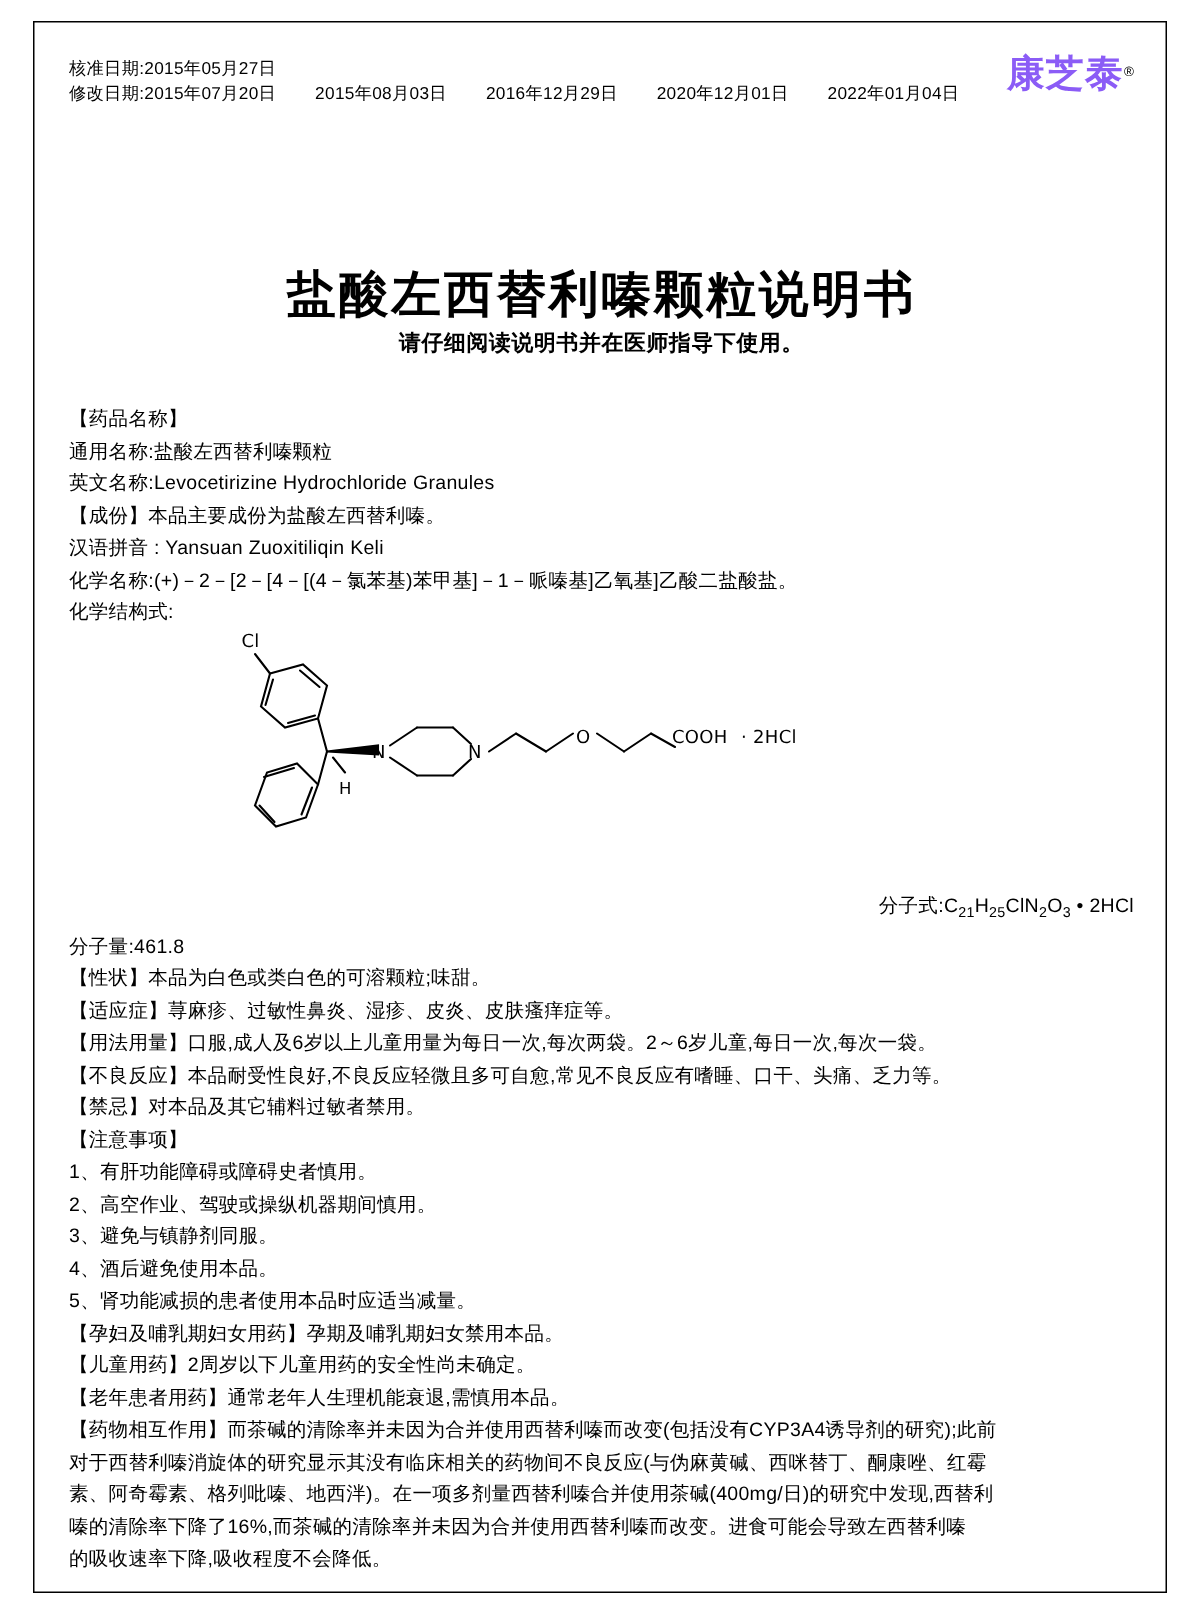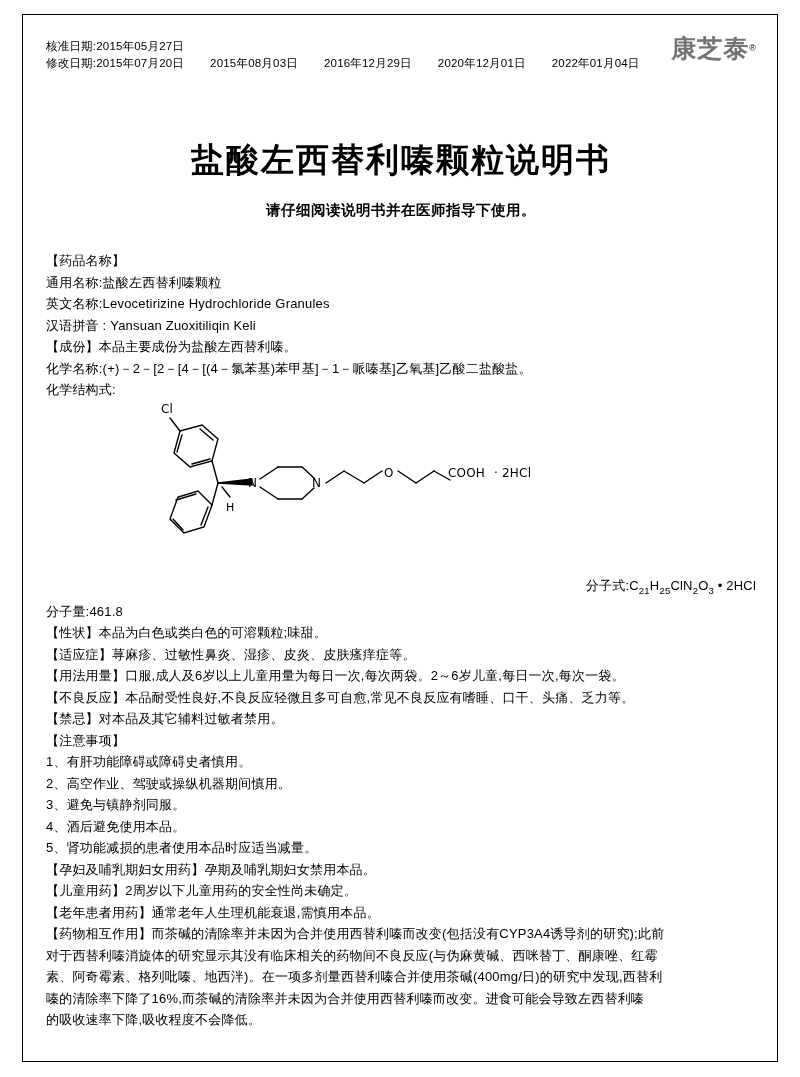--- a/index.html
+++ b/index.html
@@ -53,41 +53,40 @@
     position: absolute;
     right: 0px;
     top: -6px;
     text-align: right;
   }
   .logo-text {
     font-family: "Liberation Serif", "DejaVu Serif", serif;
     font-size: 25px;
     font-weight: bold;
     letter-spacing: 1px;
-    color: #737373;
+    color: #8b5cf6;
   }
   .logo-r {
     font-size: 9px;
     vertical-align: super;
     font-weight: normal;
   }
   
   .title {
     text-align: center;
     font-size: 33px;
     font-weight: bold;
     letter-spacing: 2px;
-    margin-top: 66px;
+    margin-top: 102px;
     font-family: "DejaVu Sans", "Liberation Sans", sans-serif;
   }
   .subtitle {
     text-align: center;
     font-size: 14.5px;
     font-weight: bold;
-    margin-top: 18px;
     letter-spacing: 0.5px;
   }
   
   .body {
     margin-top: 30px;
     font-size: 13px;
     line-height: 21.5px;
     letter-spacing: 0.2px;
   }
   .body p {
@@ -138,22 +137,22 @@
       <span class="logo-text">康芝泰</span><span class="logo-r">®</span>
     </div>
 
     <div class="title">盐酸左西替利嗪颗粒说明书</div>
     <div class="subtitle">请仔细阅读说明书并在医师指导下使用。</div>
 
     <div class="body">
       <p>【药品名称】</p>
       <p>通用名称:盐酸左西替利嗪颗粒</p>
       <p>英文名称:Levocetirizine Hydrochloride Granules</p>
+      <p>【成份】本品主要成份为盐酸左西替利嗪。</p>
       <p>汉语拼音 : Yansuan Zuoxitiliqin Keli</p>
-      <p>【成份】本品主要成份为盐酸左西替利嗪。</p>
       <p>化学名称:(+)－2－[2－[4－[(4－氯苯基)苯甲基]－1－哌嗪基]乙氧基]乙酸二盐酸盐。</p>
       <p class="struct-label">化学结构式:</p>
 
       <div class="structure">
         <svg width="430" height="166" viewBox="0 0 430 166" xmlns="http://www.w3.org/2000/svg">
           <g stroke="#000" stroke-width="1.4" fill="none" stroke-linecap="round">
 
             <text x="5" y="12" font-family="DejaVu Sans, sans-serif" font-size="12" fill="#000" stroke="none">Cl</text>
             <line x1="14" y1="17" x2="24" y2="30"></line>
 

